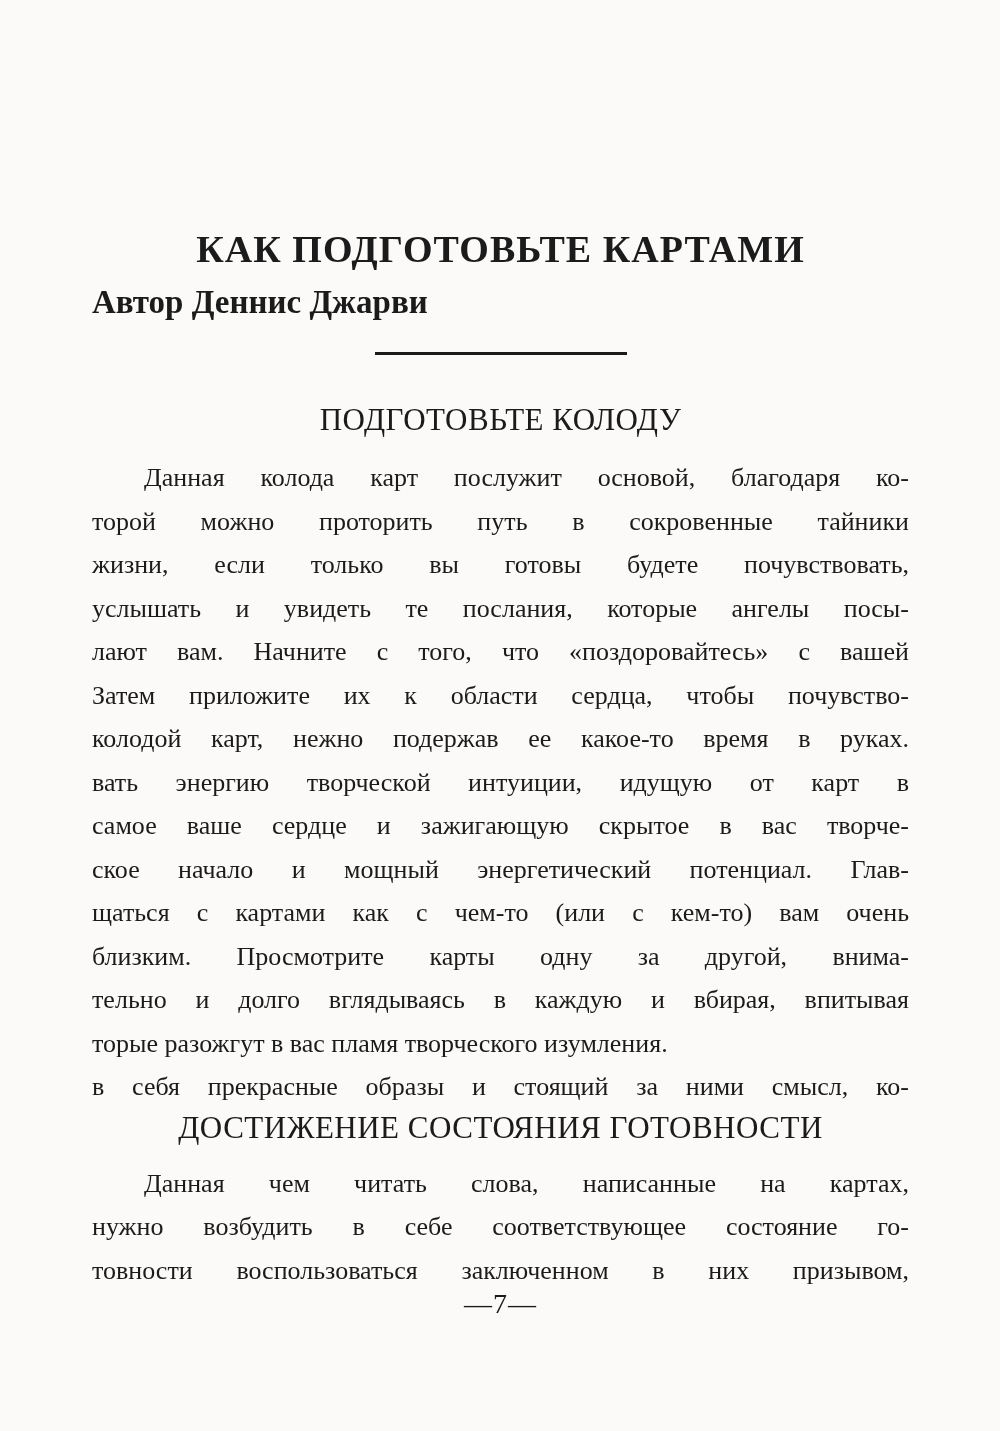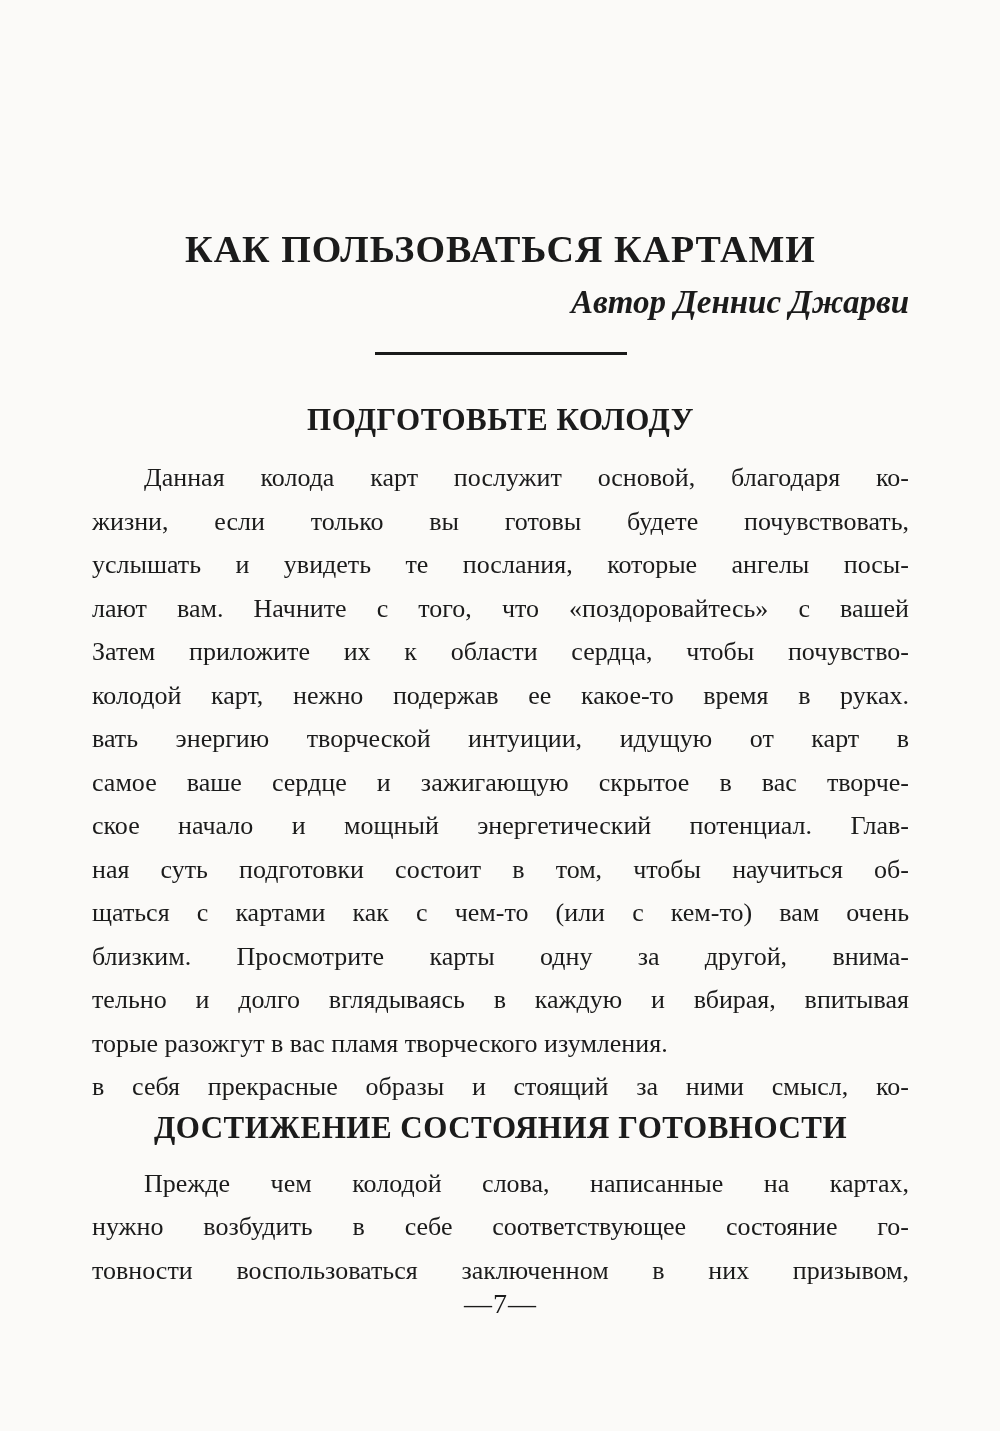--- a/index.html
+++ b/index.html
@@ -23,39 +23,38 @@
     margin: 0;
     text-align: center;
     font-size: 38px;
     line-height: 46px;
     font-weight: bold;
     letter-spacing: 1px;
     white-space: nowrap;
   }
   .subtitle {
     margin: 10px 0 0 0;
-    text-align: right;
+    text-align: left;
     font-size: 33px;
     line-height: 40px;
     font-weight: bold;
-    font-style: italic;
   }
   .rule {
     width: 252px;
     height: 3px;
     background: #1a1a1a;
     border: none;
     margin: 30px auto 0 auto;
   }
   .section-heading {
     margin: 0;
     text-align: center;
     font-size: 31px;
     line-height: 38px;
-    font-weight: bold;
+    font-weight: normal;
     letter-spacing: 0.5px;
   }
   .section-heading.first-heading { margin-top: 46px; }
   .section-heading.second-heading { margin-top: 0px; }
   .para {
     margin-top: 17px;
     font-size: 26px;
   }
   .para.second { margin-top: 15px; }
   .line {
@@ -72,49 +71,49 @@
     font-size: 28px;
     line-height: 36px;
     letter-spacing: 1px;
   }
 </style>
 </head>
 <body>
 
 <div class="page">
 
-  <h1 class="title">КАК ПОЛЬЗОВАТЬСЯ КАРТАМИ</h1>
+  <h1 class="title">КАК ПОДГОТОВЬТЕ КАРТАМИ</h1>
 
   <div class="subtitle">Автор Деннис Джарви</div>
 
   <div class="rule"></div>
 
   <h2 class="section-heading first-heading">ПОДГОТОВЬТЕ КОЛОДУ</h2>
 
   <div class="para first-para">
     <div class="line first">Данная колода карт послужит основой, благодаря ко-</div>
+    <div class="line">торой можно проторить путь в сокровенные тайники</div>
     <div class="line">жизни, если только вы готовы будете почувствовать,</div>
     <div class="line">услышать и увидеть те послания, которые ангелы посы-</div>
     <div class="line">лают вам. Начните с того, что «поздоровайтесь» с вашей</div>
     <div class="line">Затем приложите их к области сердца, чтобы почувство-</div>
     <div class="line">колодой карт, нежно подержав ее какое-то время в руках.</div>
     <div class="line">вать энергию творческой интуиции, идущую от карт в</div>
     <div class="line">самое ваше сердце и зажигающую скрытое в вас творче-</div>
     <div class="line">ское начало и мощный энергетический потенциал. Глав-</div>
-    <div class="line">ная суть подготовки состоит в том, чтобы научиться об-</div>
     <div class="line">щаться с картами как с чем-то (или с кем-то) вам очень</div>
     <div class="line">близким. Просмотрите карты одну за другой, внима-</div>
     <div class="line">тельно и долго вглядываясь в каждую и вбирая, впитывая</div>
     <div class="line last">торые разожгут в вас пламя творческого изумления.</div>
     <div class="line">в себя прекрасные образы и стоящий за ними смысл, ко-</div>
   </div>
 
   <h2 class="section-heading second-heading">ДОСТИЖЕНИЕ СОСТОЯНИЯ ГОТОВНОСТИ</h2>
 
   <div class="para second">
-    <div class="line first">Прежде чем колодой слова, написанные на картах,</div>
+    <div class="line first">Данная чем читать слова, написанные на картах,</div>
     <div class="line">нужно возбудить в себе соответствующее состояние го-</div>
     <div class="line">товности воспользоваться заключенном в них призывом,</div>
   </div>
 
   <div class="pageno">—7—</div>
 
 </div>
 
 </body></html>

